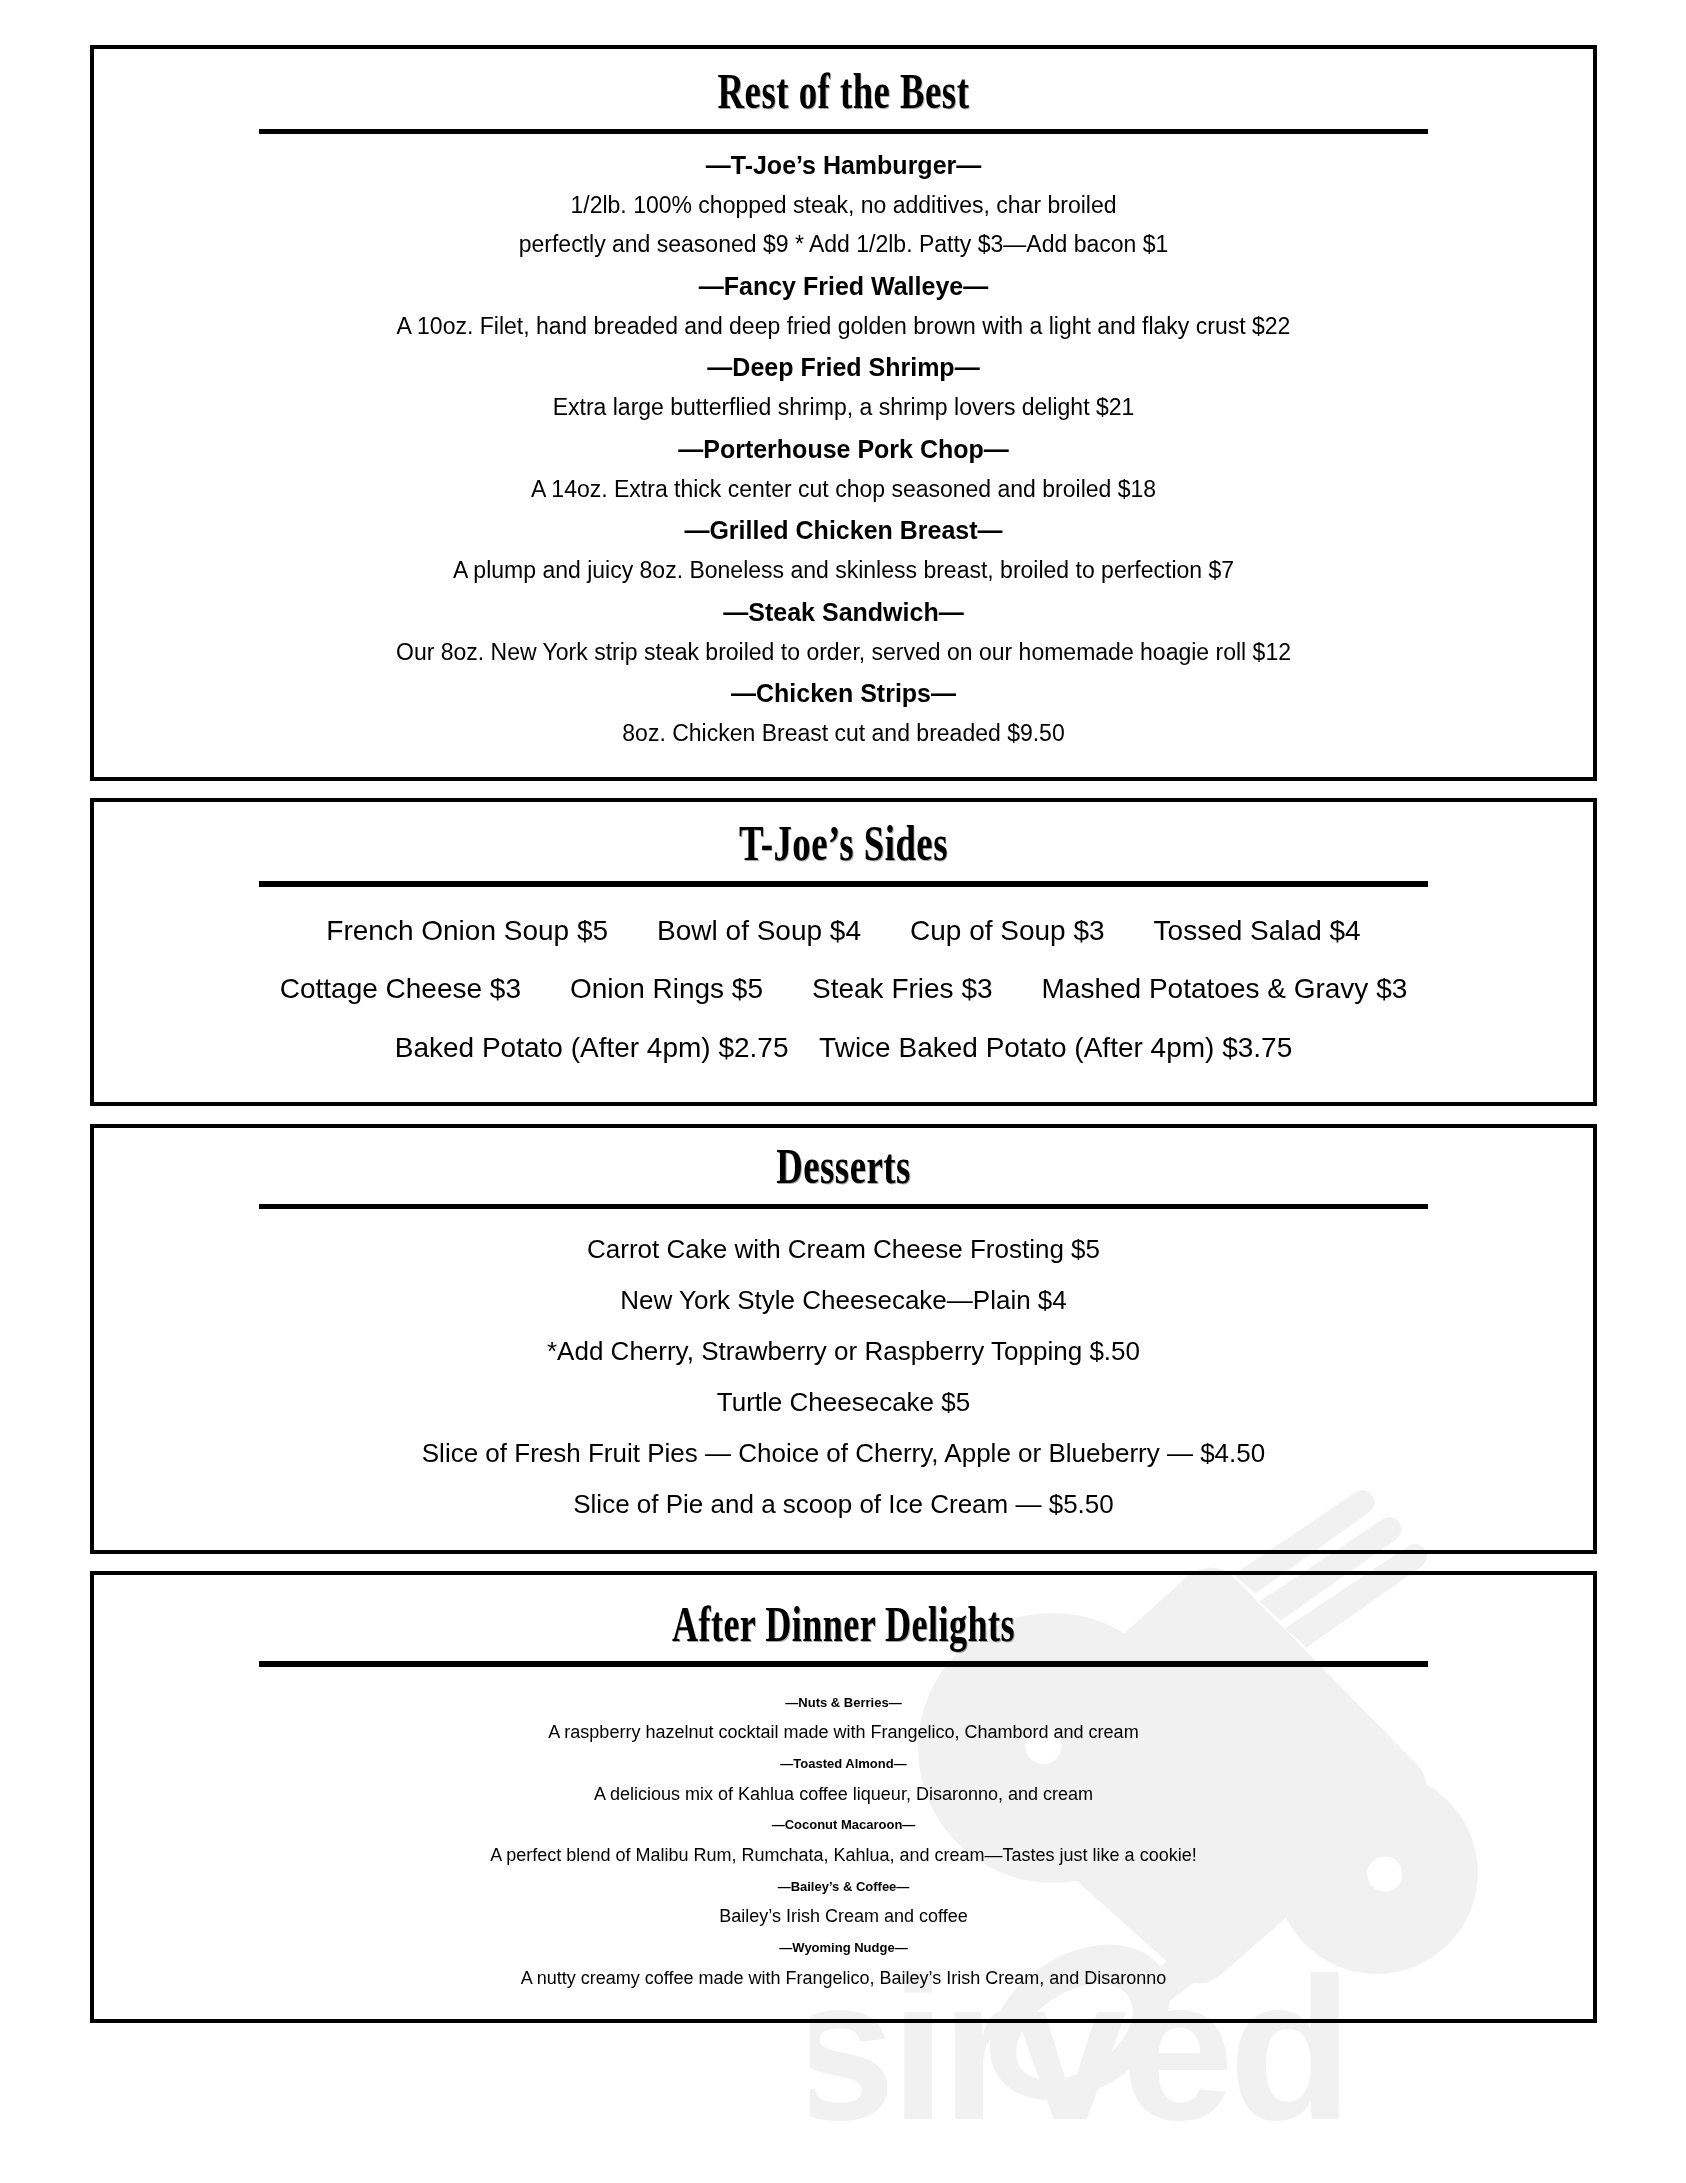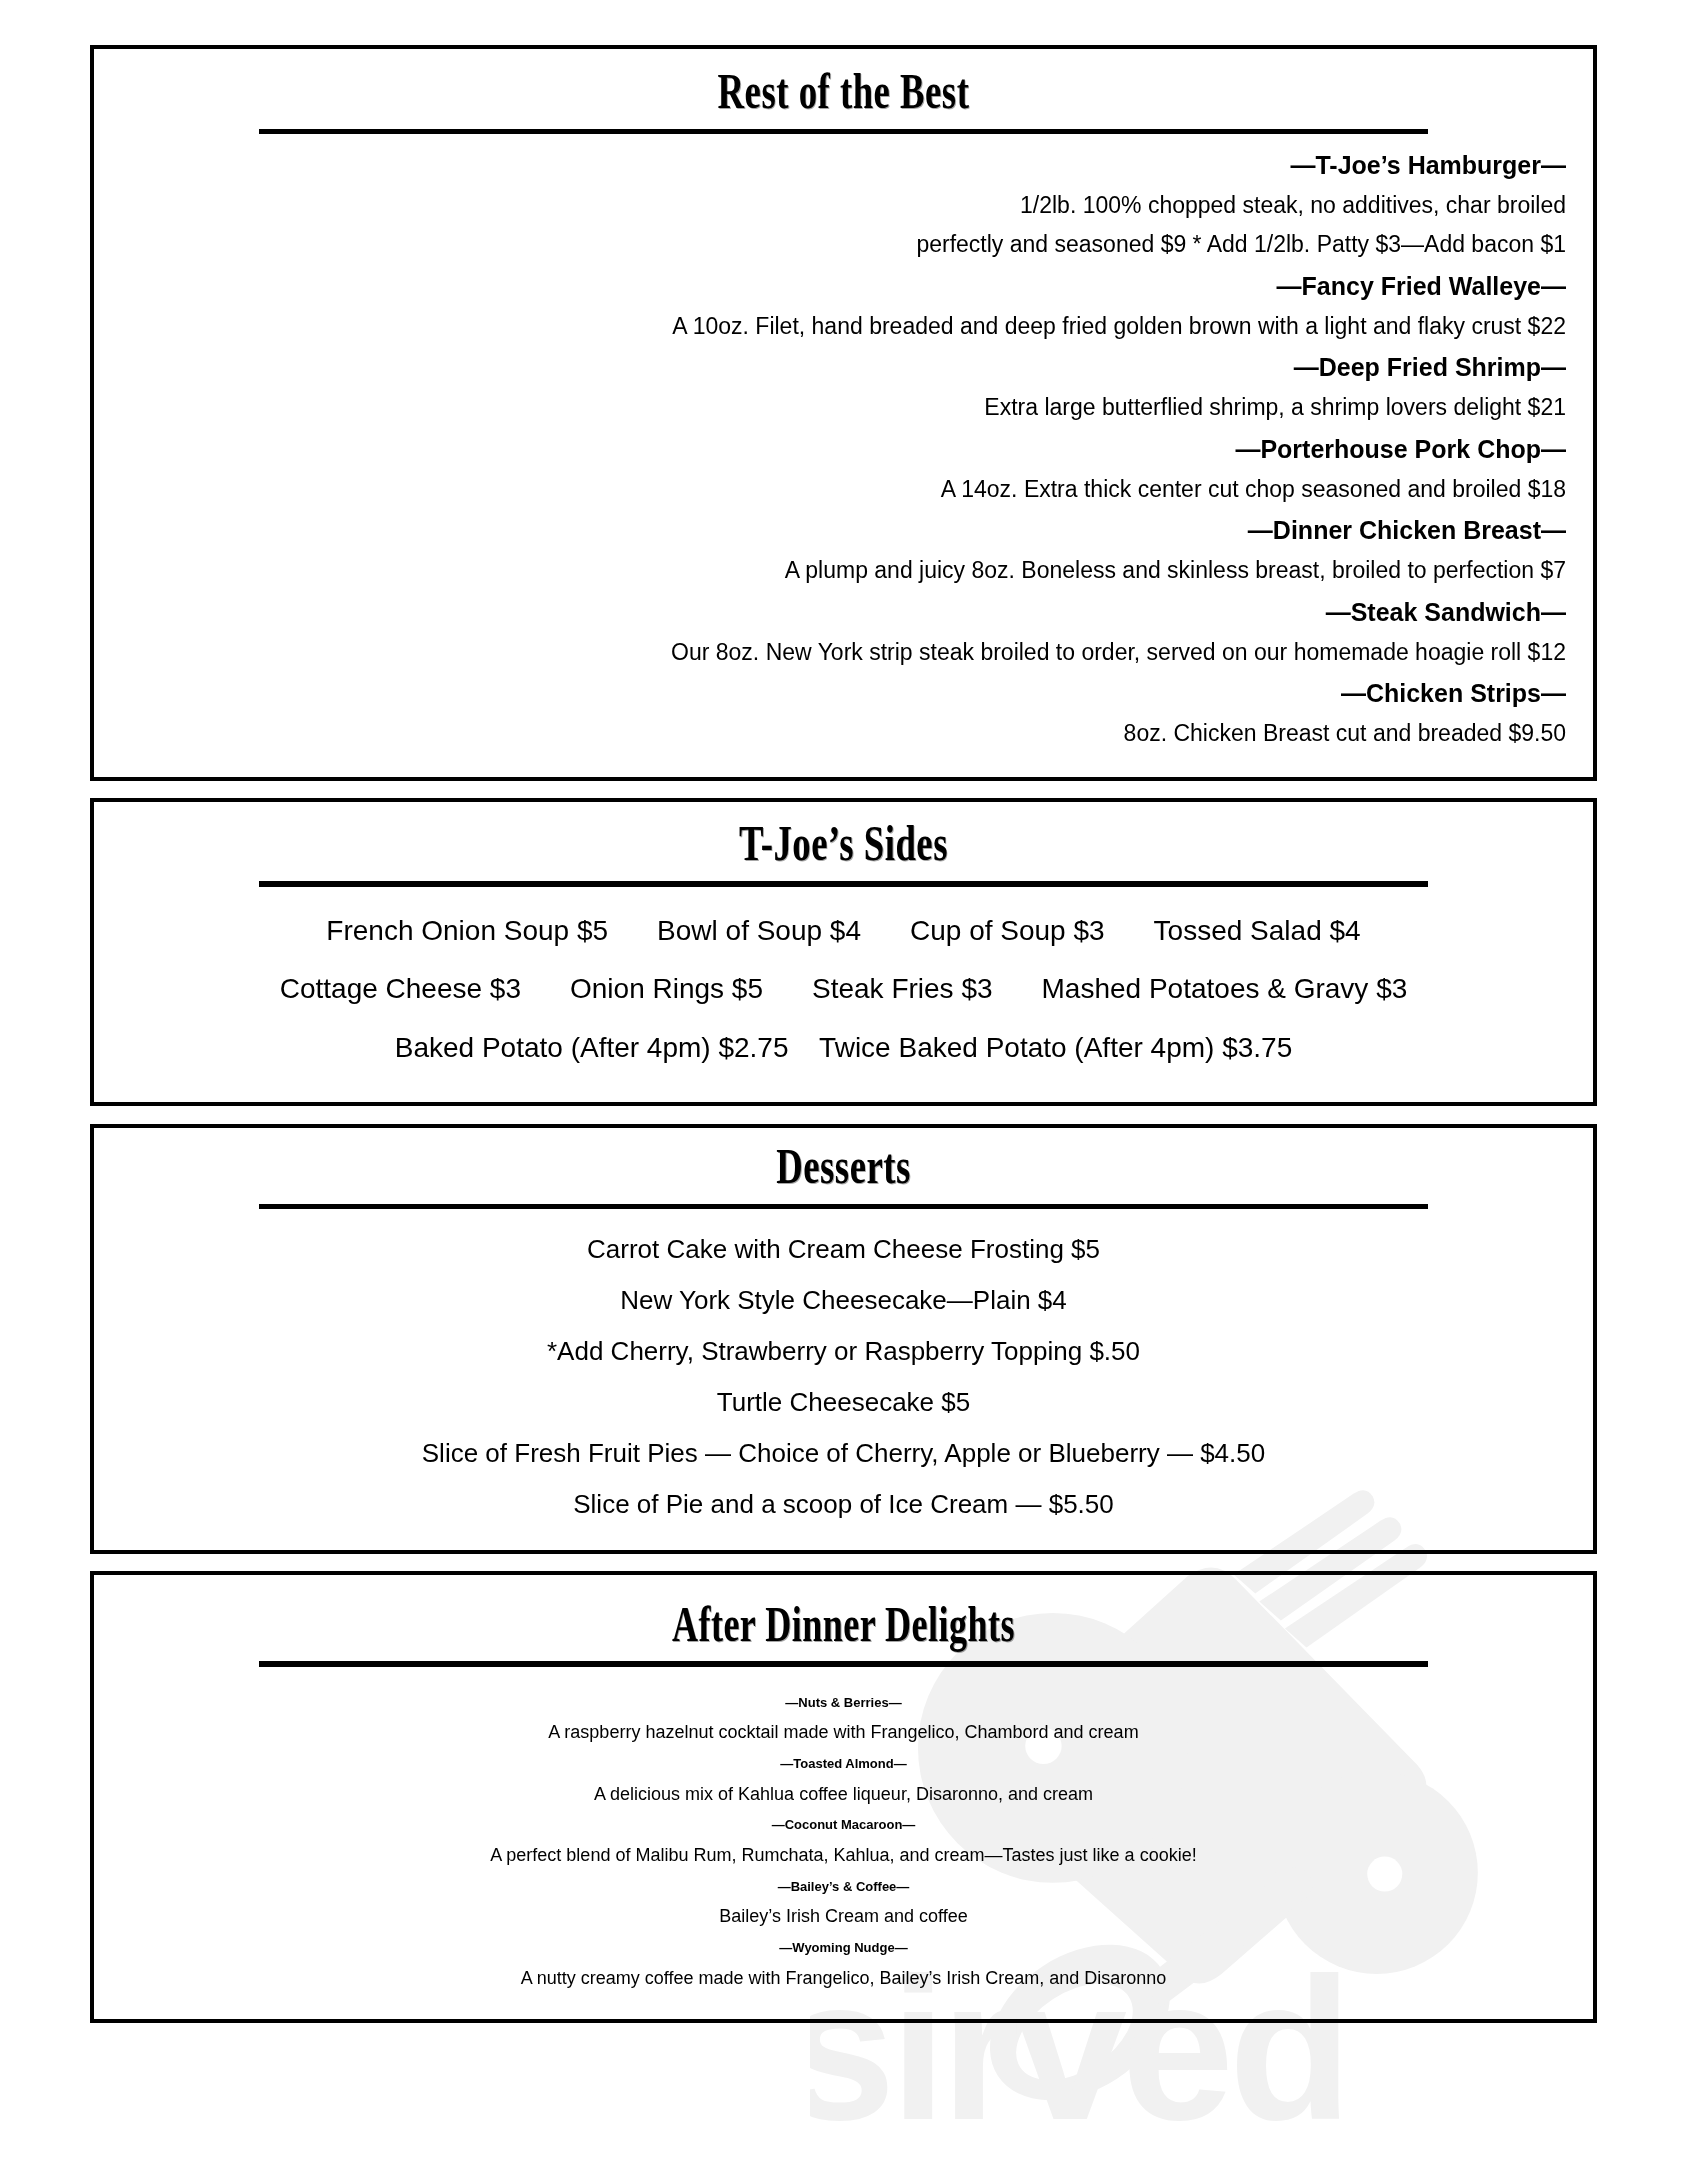--- a/index.html
+++ b/index.html
@@ -73,21 +73,21 @@
 
   .title-rule {
     height: 5.4px;
     background: #000000;
     margin: 10.8px auto 0 auto;
     width: 1169px;
     max-width: 100%;
   }
 
   
-  .item { text-align: right; }
+  .item { text-align: center; }
   .item-name {
     font-weight: bold;
     font-size: 25px;
     line-height: 1.68;
     white-space: nowrap;
   }
   .item-desc {
     font-weight: normal;
     font-size: 23px;
     line-height: 1.72;
@@ -186,21 +186,21 @@
         <div class="item-name">—Deep Fried Shrimp—</div>
         <div class="item-desc">Extra large butterflied shrimp, a shrimp lovers delight $21</div>
       </div>
 
       <div class="item">
         <div class="item-name">—Porterhouse Pork Chop—</div>
         <div class="item-desc">A 14oz. Extra thick center cut chop seasoned and broiled $18</div>
       </div>
 
       <div class="item">
-        <div class="item-name">—Dinner Chicken Breast—</div>
+        <div class="item-name">—Grilled Chicken Breast—</div>
         <div class="item-desc">A plump and juicy 8oz. Boneless and skinless breast, broiled to perfection $7</div>
       </div>
 
       <div class="item">
         <div class="item-name">—Steak Sandwich—</div>
         <div class="item-desc">Our 8oz. New York strip steak broiled to order, served on our homemade hoagie roll $12</div>
       </div>
 
       <div class="item">
         <div class="item-name">—Chicken Strips—</div>

